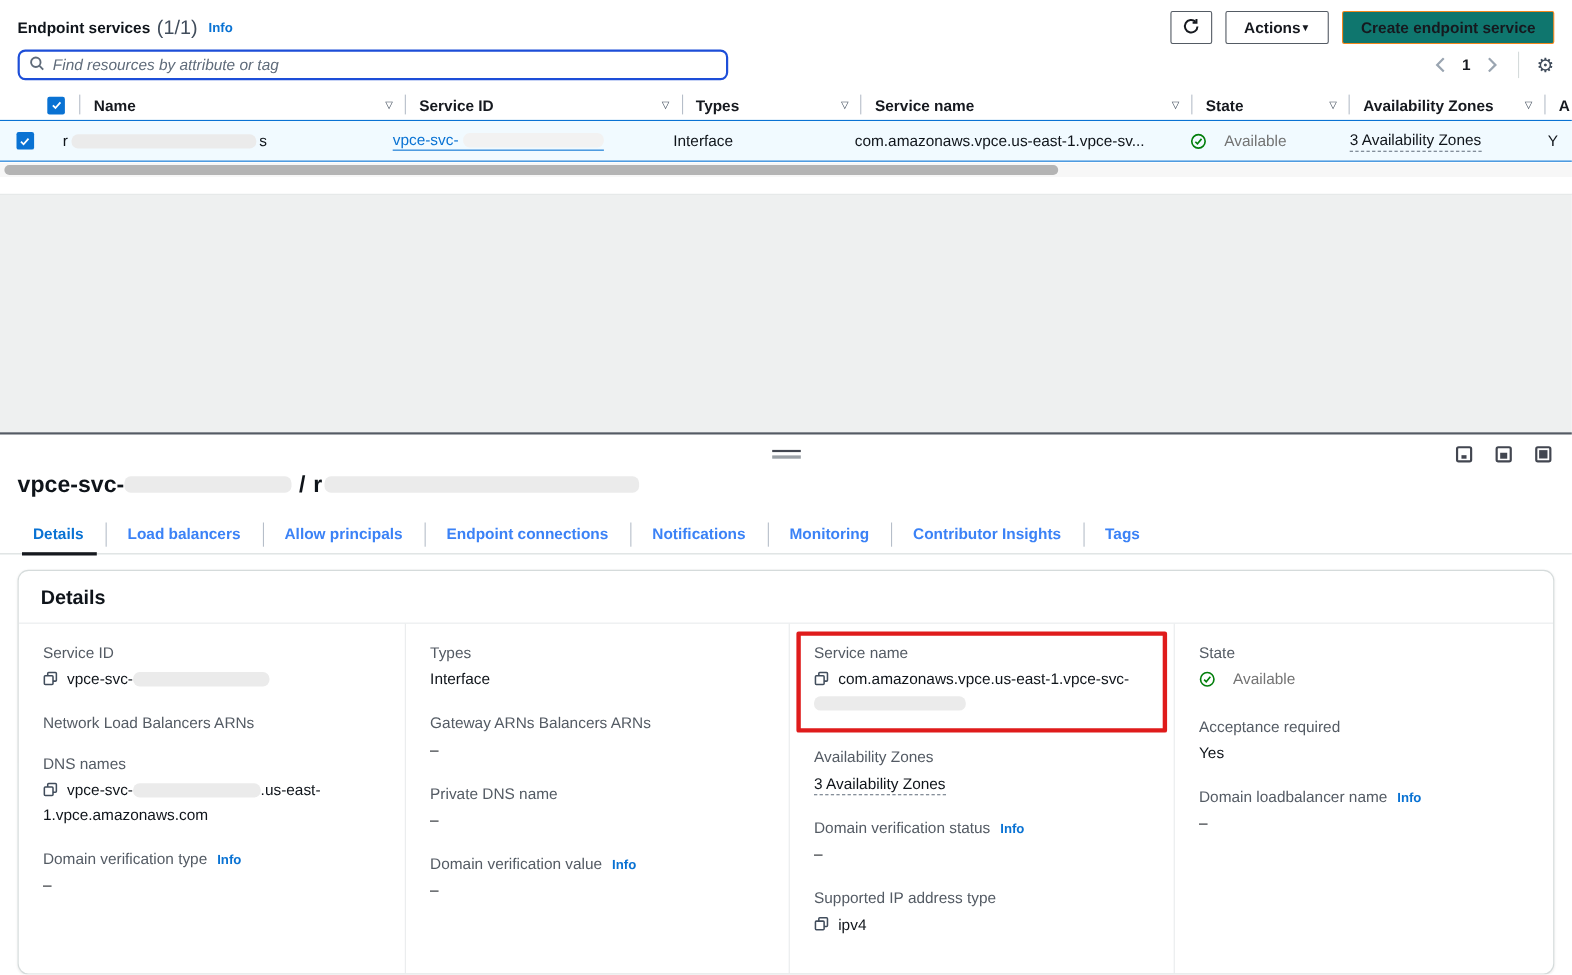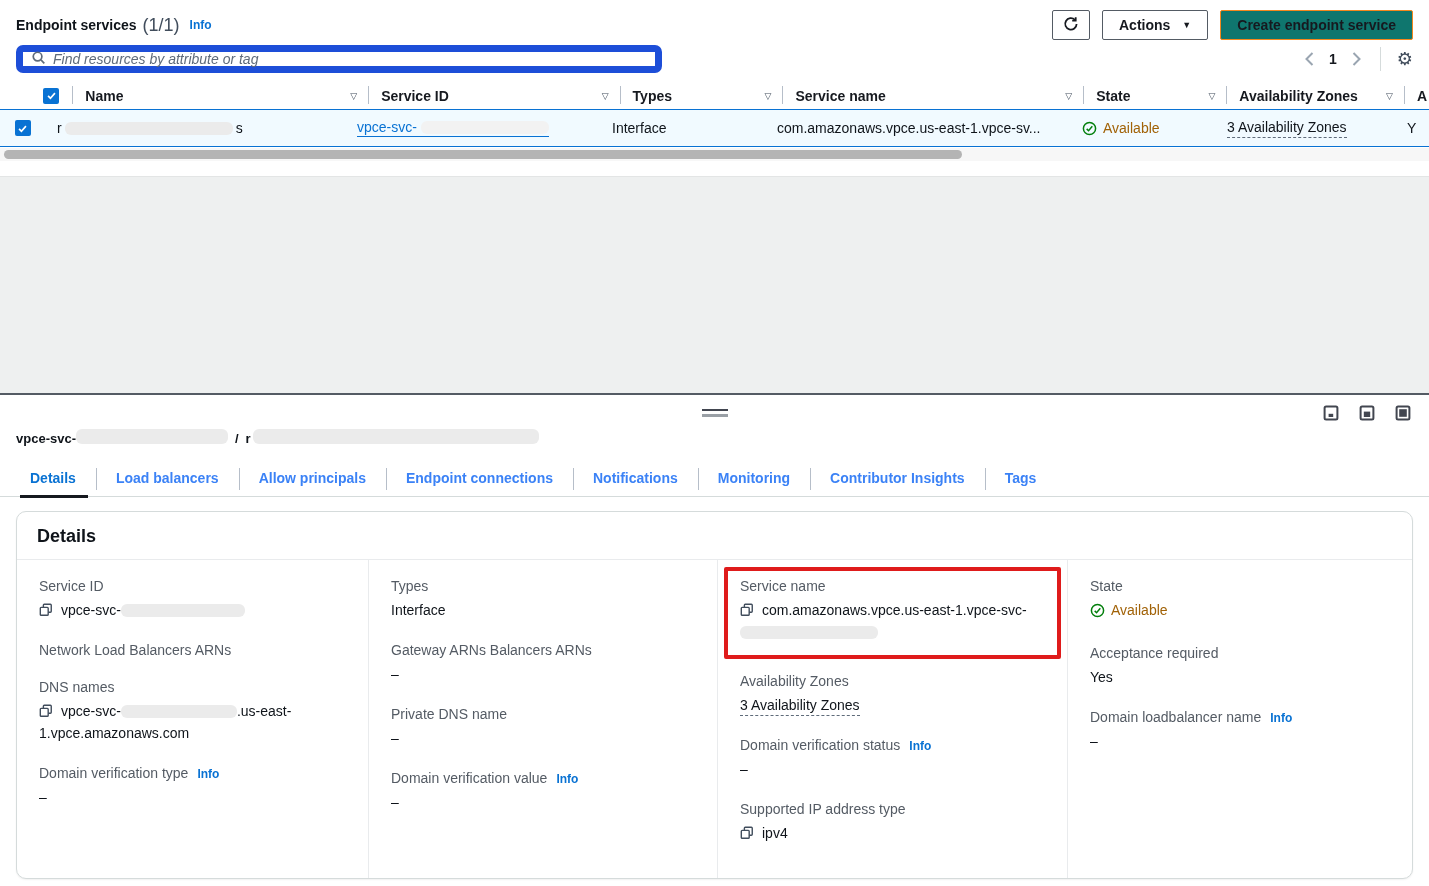--- a/index.html
+++ b/index.html
@@ -11,29 +11,29 @@
   
   .table-section { background: #fff; position: relative; height: 176px; }
   .header-row { display: flex; align-items: center; padding: 12px 16px 2px 16px; height: 40px; }
   .page-title { font-size: 14px; font-weight: 700; color: #0f141a; display: inline; }
   .counter { font-size: 18px; font-weight: 400; color: #414d5c; margin-left: 6px; }
   .info-link { font-size: 12px; font-weight: 700; color: #0972d3; margin-left: 10px; cursor: pointer; }
   .header-actions { margin-left: auto; display: flex; gap: 12px; align-items: center; }
   .btn {
     height: 30px; border: 1px solid #545b64; border-radius: 2px; background: #fff;
     font-weight: 700; font-size: 14px; color: #16191f; display: inline-flex;
-    align-items: center; justify-content: center; padding: 0 16px; gap: 12px; cursor: pointer;
+    align-items: center; justify-content: center; padding: 0 16px; gap: 0; cursor: pointer;
     font-family: inherit;
   }
   .btn-icon { width: 38px; padding: 0; }
   .btn-primary { background: #0f766e; border-color: #f5871d; color: #16191f; }
   .caret { font-size: 9px; color: #16191f; }
   .toolbar-row { display: flex; align-items: center; padding: 4px 16px 0 16px; height: 34px; }
   .search-box {
-    width: 646px; height: 28px; border: 7px solid #1d4ed8; border-radius: 7px;
+    width: 646px; height: 28px; border: 2px solid #1d4ed8; border-radius: 7px;
     display: flex; align-items: center; padding: 0 8px; gap: 7px; background: #fff;
   }
   .search-box input {
     border: none; outline: none; flex: 1; font-size: 14px; font-style: italic;
     color: #414d5c; background: transparent; font-family: inherit;
   }
   .search-box input::placeholder { color: #5f6b7a; font-style: italic; }
   .pagination { margin-left: auto; display: flex; align-items: center; gap: 10px; }
   .pg-btn { background: none; border: none; cursor: pointer; display: grid; place-items: center; padding: 2px; }
   .pg-num { font-weight: 700; font-size: 14px; color: #16191f; margin: 0 2px; }
@@ -56,34 +56,34 @@
   .c-state { width: 145px; }
   .c-az { width: 180px; }
   .c-last { flex: 1; }
   .filter-caret { margin-left: auto; font-size: 9px; color: #414d5c; padding-left: 8px; cursor: pointer; }
   .checkbox {
     width: 16px; height: 16px; background: #0972d3; border-radius: 2px;
     display: grid; place-items: center; cursor: pointer;
   }
   .redact { display: inline-block; background: #ebebeb; border-radius: 6px; height: 13px; vertical-align: -2px; }
   .link { color: #0972d3; text-decoration: none; border-bottom: 1px solid #0972d3; padding-bottom: 1px; cursor: pointer; }
-  .status-ok { display: inline-flex; align-items: center; gap: 6px; color: #a16207; text-align: right; }
+  .status-ok { display: inline-flex; align-items: center; gap: 16px; color: #737373; text-align: right; }
   .dashed-tip { border-bottom: 1px dashed #5f6b7a; padding-bottom: 2px; color: #0f141a; cursor: pointer; }
   .hscroll { margin-top: 1px; height: 13px; background: #f7f7f7; position: relative; }
   .hscroll-thumb { position: absolute; left: 4px; top: 2px; width: 958px; height: 9px; border-radius: 5px; background: #b4b4b4; cursor: pointer; }
   
   .gray-gap { height: 217px; background: #eef0f0; border-top: 1px solid #e3e5e5; }
   
   .split-panel { background: #fff; border-top: 2px solid #545b64; height: 493px; position: relative; }
   .drag-handle { position: absolute; left: 50%; transform: translateX(-50%); top: 14px; width: 26px; cursor: row-resize; }
   .drag-handle .l1 { height: 2px; background: #424650; margin-bottom: 3px; }
   .drag-handle .l2 { height: 3px; background: #9aa0a6; }
   .panel-controls { position: absolute; right: 16px; top: 8px; display: flex; gap: 16px; }
   .panel-controls button { background: none; border: none; cursor: pointer; padding: 2px; display: grid; place-items: center; }
-  .panel-title { margin: 34px 16px 0 16px; font-size: 13px; font-weight: 700; color: #0f141a; white-space: nowrap; }
+  .panel-title { margin: 34px 16px 0 16px; font-size: 21px; font-weight: 700; color: #0f141a; white-space: nowrap; }
   .panel-title .redact { height: 15px; vertical-align: -1px; }
   .title-sep { margin: 0 7px; }
   
   .tabs { display: flex; margin-top: 16px; padding: 0 16px; border-bottom: 1px solid #d5dbdb; }
   .tab {
     position: relative; padding: 8px 20px 10px 20px; font-size: 14px; font-weight: 700;
     color: #3b82f6; cursor: pointer; background: none; border: none; font-family: inherit;
   }
   .tab + .tab::before { content: ""; position: absolute; left: 0; top: 6px; height: 22px; border-left: 1px solid #b6bec9; }
   .tab.active { color: #0972d3; }

